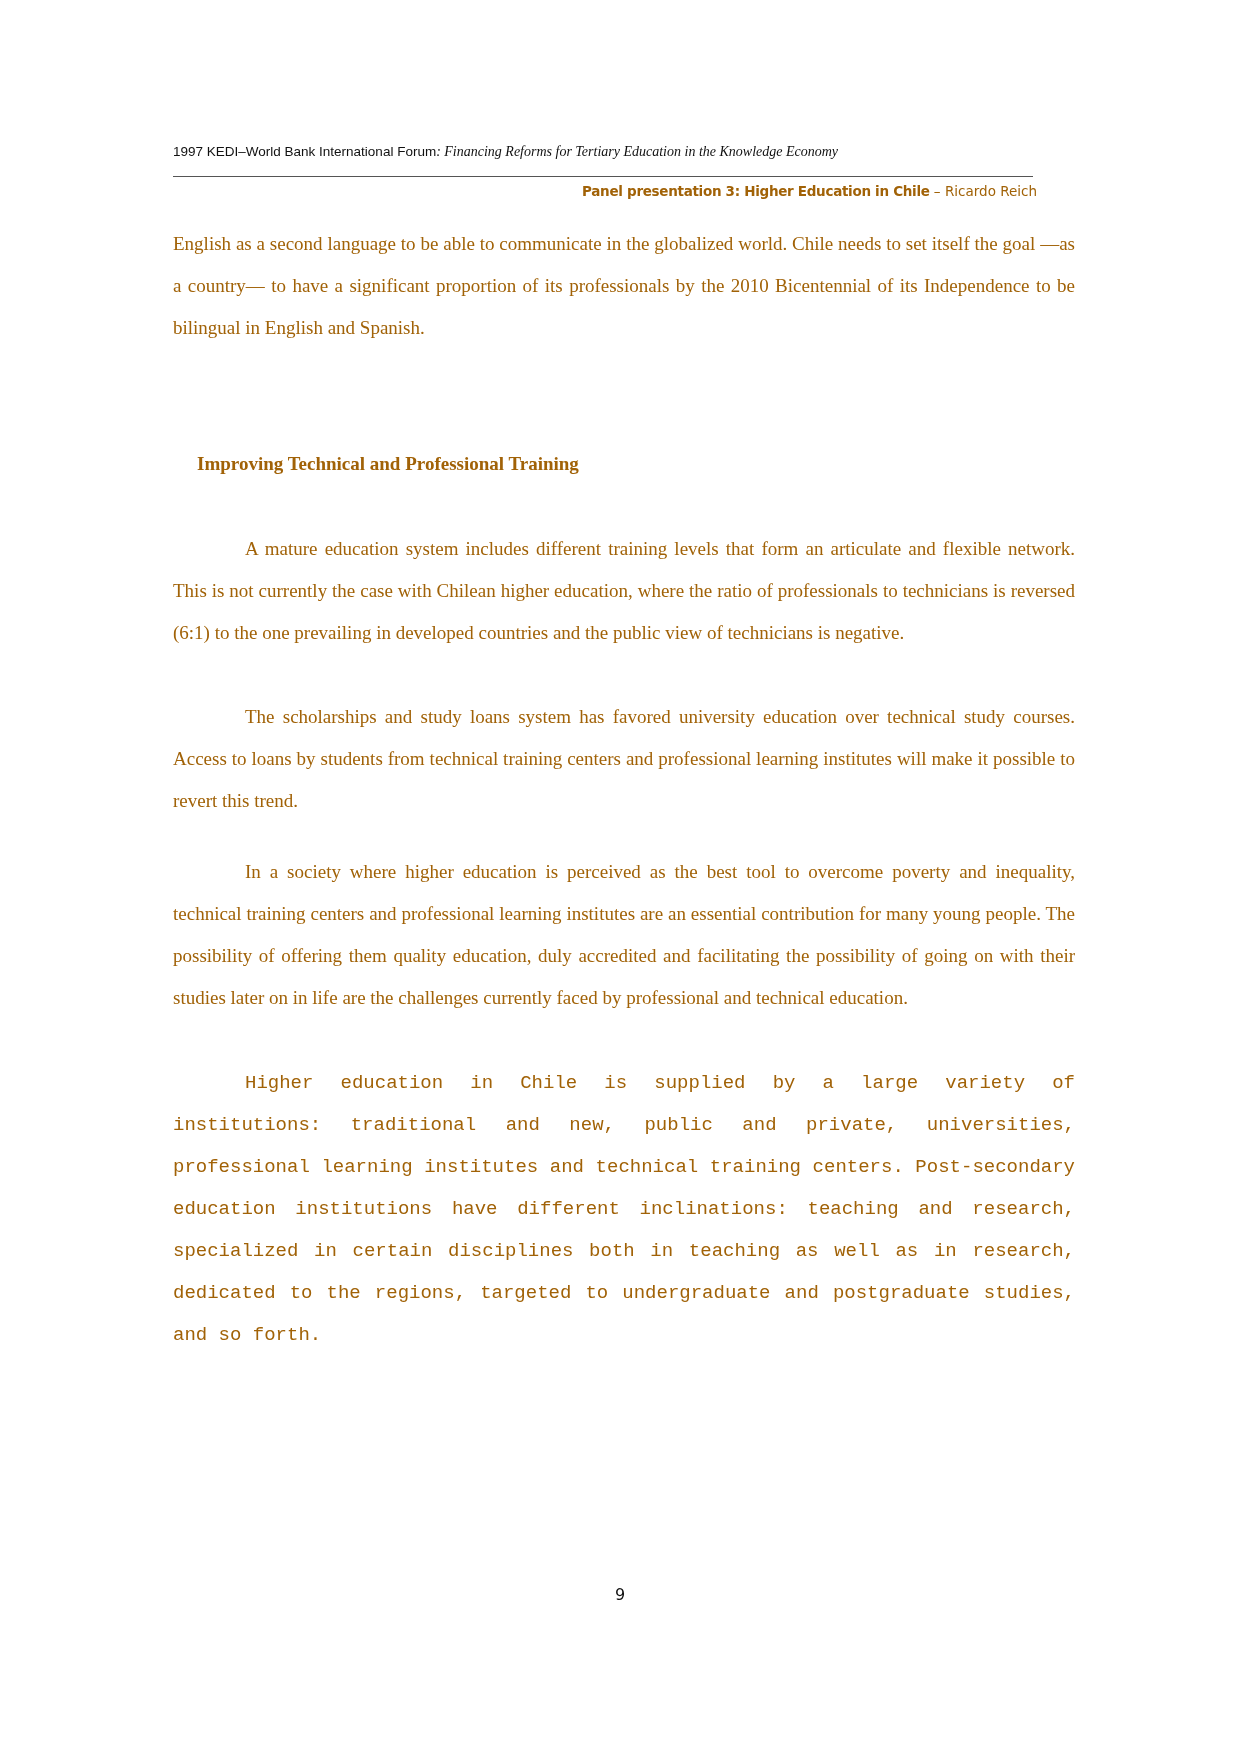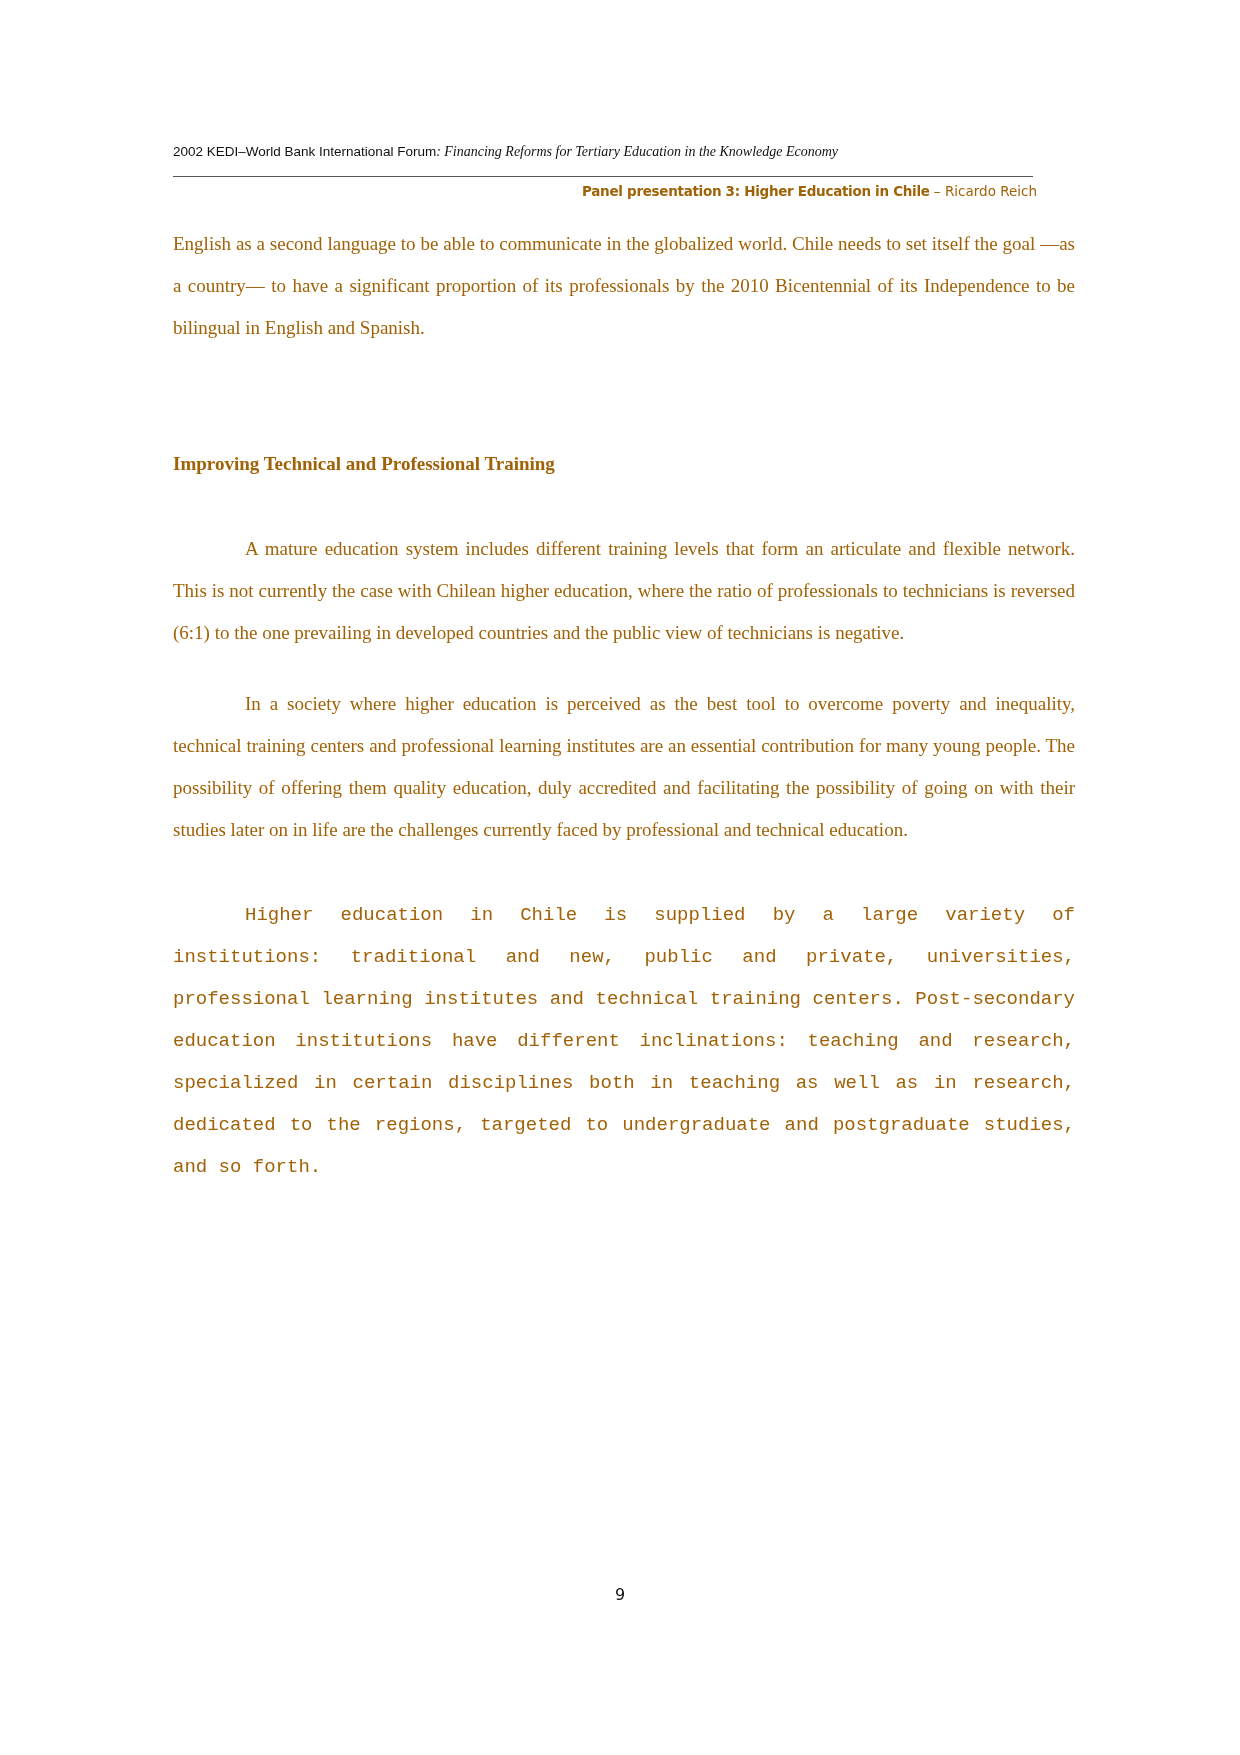--- a/index.html
+++ b/index.html
@@ -81,21 +81,21 @@
       text-align-last: left;
     }
     .indent {
       text-indent: 72px;
     }
     .heading {
       font-weight: bold;
       margin: 0;
     }
     #p1 { margin-top: 0; }
-    #h1 { margin-top: 94px; }
+    #h1 { margin-top: 94px; margin-left: 24px; }
     #p2 { margin-top: 43px; }
     #p3 { margin-top: 42px; }
     #p4 { margin-top: 29px; }
     #h2 { margin-top: 38px; }
     #p5 { margin-top: 43px; font-family: Liberation Mono, monospace; }
     .page-number {
       position: absolute;
       left: 0;
       width: 1240px;
       top: 1585px;
@@ -105,36 +105,37 @@
       line-height: 20px;
       color: #111;
     }
   </style>
 </head>
 <body>
 
 <div class="page">
 
   <div class="running-header">
-    <span class="rh-forum">2002 KEDI–World Bank International Forum</span><span class="rh-title">: </span><span class="rh-title">Financing Reforms for Tertiary Education in the Knowledge Economy</span>
+    <span class="rh-forum">1997 KEDI–World Bank International Forum</span><span class="rh-title">: </span><span class="rh-title">Financing Reforms for Tertiary Education in the Knowledge Economy</span>
   </div>
 
   <div class="rh-rule"></div>
 
   <div class="panel-line">
     <span class="panel-bold">Panel presentation 3: Higher Education in Chile</span><span class="panel-author"> – </span><span class="panel-author">Ricardo Reich</span>
   </div>
 
   <div class="content">
     <p id="p1">English as a second language to be able to communicate in the globalized world.  Chile needs to set itself the goal —as a country— to have a significant proportion of its professionals by the 2010 Bicentennial of its Independence to be bilingual in English and Spanish.</p>
 
     <p id="h1" class="heading">Improving Technical and Professional Training</p>
 
     <p id="p2" class="indent">A mature education system includes different training levels that form an articulate and flexible network.  This is not currently the case with Chilean higher education, where the ratio of professionals to technicians is reversed (6:1) to the one prevailing in developed countries and the public view of technicians is negative.</p>
 
+    <p id="p3" class="indent">The scholarships and study loans system has favored university education over technical study courses.  Access to loans by students from technical training centers and professional learning institutes will make it possible to revert this trend.</p>
 
     <p id="p4" class="indent">In a society where higher education is perceived as the best tool to overcome poverty and inequality, technical training centers and professional learning institutes are an essential contribution for many young people.  The possibility of offering them quality education, duly accredited and facilitating the possibility of going on with their studies later on in life are the challenges currently faced by professional and technical education.</p>
 
 
     <p id="p5" class="indent">Higher education in Chile is supplied by a large variety of institutions: traditional and new, public and private, universities, professional learning institutes and technical training centers.  Post-secondary education institutions have different inclinations: teaching and research, specialized in certain disciplines both in teaching as well as in research, dedicated to the regions, targeted to undergraduate and postgraduate studies, and so forth.</p>
   </div>
 
   <div class="page-number">9</div>
 
 </div>

